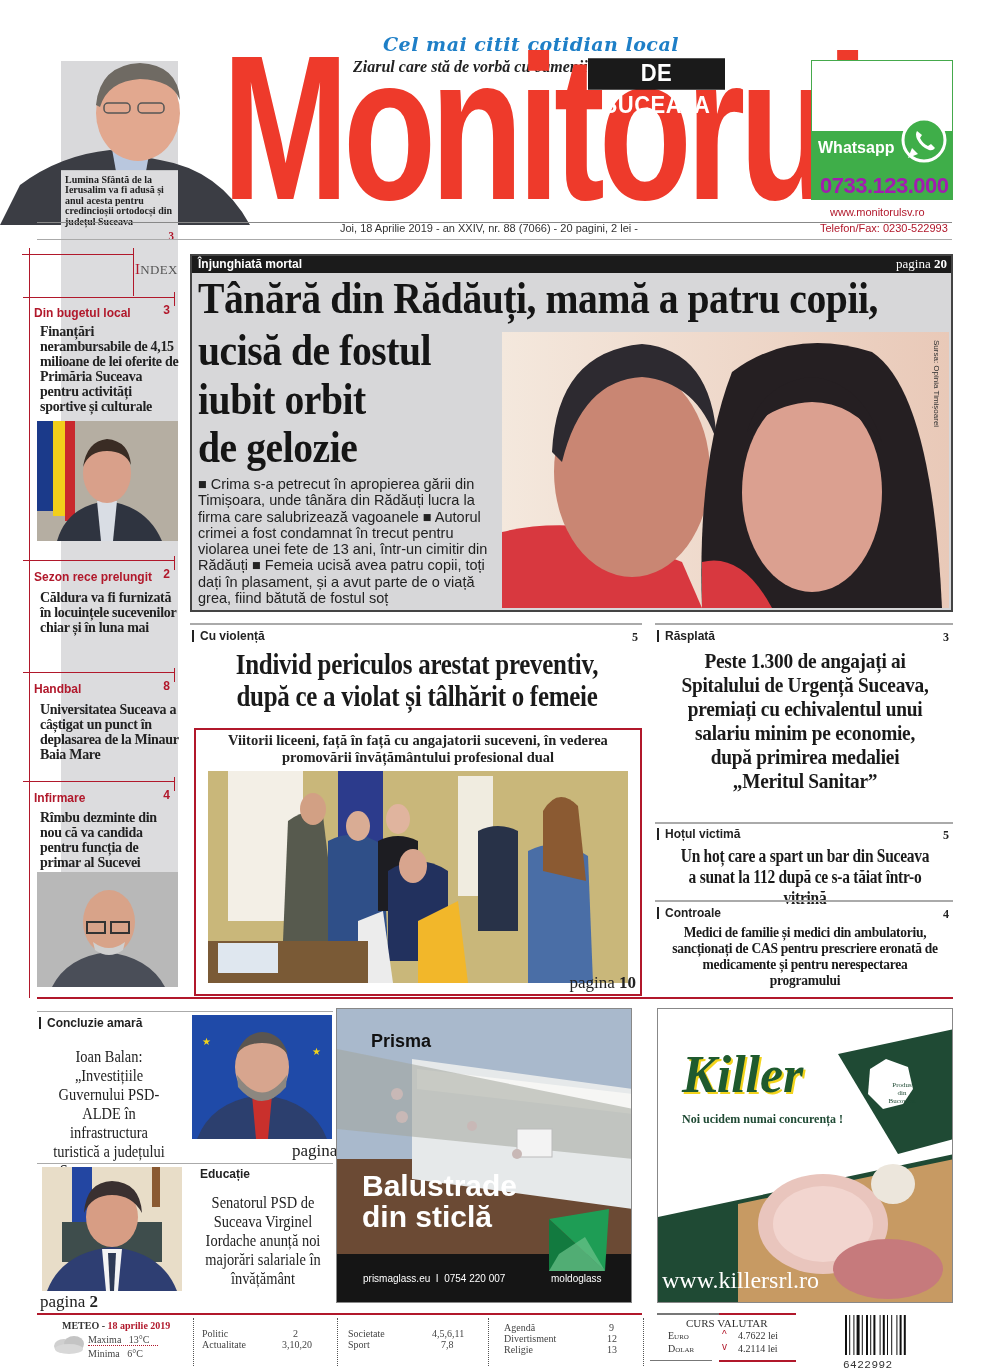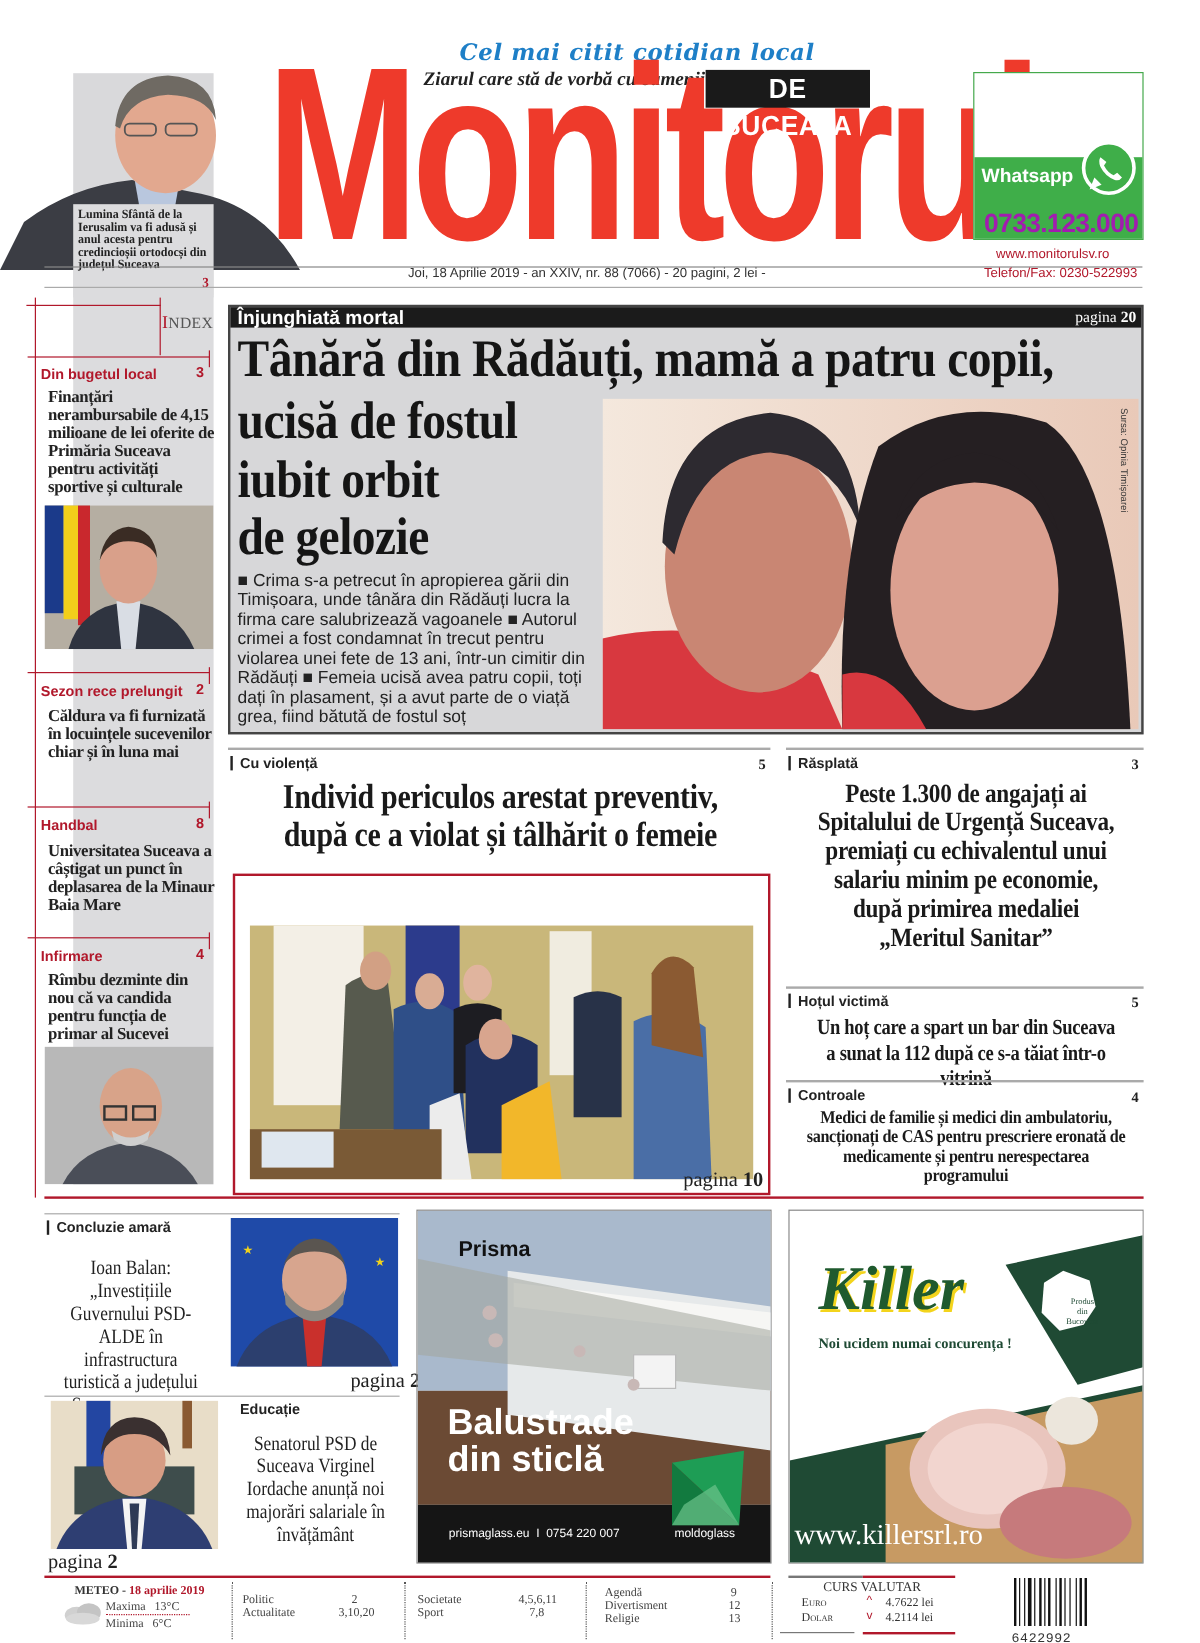--- a/index.html
+++ b/index.html
@@ -36,21 +36,21 @@
   .index-label { left: 135px; top: 261px; font-family: "Liberation Serif", serif; font-size: 13px; color: #555; font-variant: small-caps; letter-spacing: 0.3px; }
   .index-label .cap { color: #b1182b; font-size: 15px; }
   .idx-kicker { font-weight: bold; color: #b1182b; font-size: 12px; font-family: "Liberation Sans", sans-serif; text-align: right; }
   .idx-num { font-weight: bold; color: #b1182b; font-size: 12px; font-family: "Liberation Sans", sans-serif; }
   .idx-title { font-family: "Liberation Serif", serif; font-weight: bold; font-size: 14px; line-height: 15px; color: #222; width: 140px; letter-spacing: -0.3px; }
   .idx-photo { overflow: hidden; }
 
   
   .main-box { left: 190px; top: 254px; width: 763px; height: 358px; border: 2px solid #444; background: #d7d7d9; }
   .main-kicker-bar { left: 192px; top: 256px; width: 759px; height: 17px; background: #1b1b1b; }
-  .main-kicker { left: 198px; top: 257px; color: #fff; font-size: 16px; font-weight: bold; }
+  .main-kicker { left: 198px; top: 257px; color: #fff; font-size: 12px; font-weight: bold; }
   .main-page { left: 896px; top: 256px; color: #fff; font-family: "Liberation Serif", serif; font-size: 13px; }
   .main-page b { font-weight: bold; }
   .main-title { font-family: "Liberation Serif", serif; font-weight: bold; color: #151515; font-size: 44px; line-height: 44px; letter-spacing: -0.5px; transform: scaleX(0.9); transform-origin: left top; white-space: nowrap; }
   .main-lead { left: 198px; top: 476px; width: 302px; font-family: "Liberation Sans", sans-serif; font-size: 14.5px; line-height: 16.3px; color: #222; }
   .main-photo { left: 502px; top: 332px; width: 447px; height: 276px; overflow: hidden; }
   .photo-credit { left: 932px; top: 340px; writing-mode: vertical-rl; font-size: 8px; color: #333; }
 
   
   .sec-rule { height: 2px; background: #aaa; }
   .kicker { font-weight: bold; font-size: 12px; color: #222; padding-left: 6px; border-left: 2px solid #222; line-height: 12px; }
@@ -207,20 +207,21 @@
 </div>
 <div class="abs photo-credit">Sursa: Opinia Timișoarei</div>
 <div class="abs main-lead">■ Crima s-a petrecut în apropierea gării din Timișoara, unde tânăra din Rădăuți lucra la firma care salubrizează vagoanele ■ Autorul crimei a fost condamnat în trecut pentru violarea unei fete de 13 ani, într-un cimitir din Rădăuți ■ Femeia ucisă avea patru copii, toți dați în plasament, și a avut parte de o viață grea, fiind bătută de fostul soț</div>
 
 <div class="abs sec-rule" style="left:190px;top:623px;width:452px"></div>
 <div class="abs kicker" style="left:192px;top:630px">Cu violență</div>
 <div class="abs knum" style="left:632px;top:630px">5</div>
 <div class="abs headline" style="left:192px;top:648px;width:450px;font-size:29px;line-height:32px;transform:scaleX(0.86);transform-origin:center top">Individ periculos arestat preventiv, după ce a violat și tâlhărit o femeie</div>
 
 <div class="abs photo-story">
+  <div class="abs photo-story-title">Viitorii liceeni, față în față cu angajatorii suceveni, în vederea promovării învățământului profesional dual</div>
   <div class="abs photo-story-img">
     <svg width="420" height="212" viewBox="0 0 420 212">
       <rect width="420" height="212" fill="#c9b77a"></rect>
       <rect x="20" y="0" width="75" height="150" fill="#f3efe6"></rect>
       <rect x="130" y="0" width="45" height="90" fill="#2c3b8c"></rect>
       <rect x="250" y="5" width="35" height="120" fill="#f0ece0"></rect>
       <path d="M80 50 Q100 35 115 45 L130 170 L75 170 Z" fill="#575a4e"></path>
       <ellipse cx="105" cy="38" rx="13" ry="16" fill="#d2a084"></ellipse>
       <path d="M120 70 Q150 55 175 75 L180 180 L120 180 Z" fill="#2f4f88"></path>
       <ellipse cx="150" cy="55" rx="12" ry="15" fill="#d9ac94"></ellipse>
@@ -286,21 +287,21 @@
     <path d="M60 82 L80 82 L76 124 L64 124 Z" fill="#f4f4f4"></path>
     <path d="M66 86 L74 86 L72 124 L68 124 Z" fill="#2e3a55"></path>
     <ellipse cx="70" cy="50" rx="26" ry="30" fill="#d79d84"></ellipse>
     <path d="M42 46 Q44 15 70 14 Q98 15 100 46 Q90 28 70 28 Q50 28 42 46 Z" fill="#3a3030"></path>
   </svg>
 </div>
 <div class="abs pagina" style="left:40px;top:1292px"><span>pagina</span> <b>2</b></div>
 <div class="abs kicker" style="left:200px;top:1168px;border-left:none;padding-left:0">Educație</div>
 <div class="abs bl-headline" style="left:190px;top:1193px;width:146px">Senatorul PSD de Suceava Virginel Iordache anunță noi majorări salariale în învățământ</div>
 
-<div class="abs ad-box" style="left:347px;top:1008px;width:296px;height:295px">
+<div class="abs ad-box" style="left:336px;top:1008px;width:296px;height:295px">
   <svg width="296" height="295" viewBox="0 0 296 295" style="position:absolute;left:0;top:0">
     <rect width="296" height="150" fill="#a9b9cc"></rect>
     <rect y="150" width="296" height="95" fill="#6b4a34"></rect>
     <path d="M75 50 L296 80 L296 200 L75 170 Z" fill="#e6e9ea"></path>
     <path d="M80 60 L296 85 L296 105 L80 80 Z" fill="#f6f6f4"></path>
     <path d="M0 40 L296 100 L296 150 L0 120 Z" fill="#a3a69d" opacity="0.55"></path>
     <rect x="180" y="120" width="35" height="28" fill="#f3f3f3" stroke="#bbb"></rect>
     <circle cx="60" cy="85" r="6" fill="#c8b8b6"></circle>
     <circle cx="65" cy="108" r="6" fill="#c8b8b6"></circle>
     <circle cx="135" cy="117" r="5" fill="#c8b8b6"></circle>

